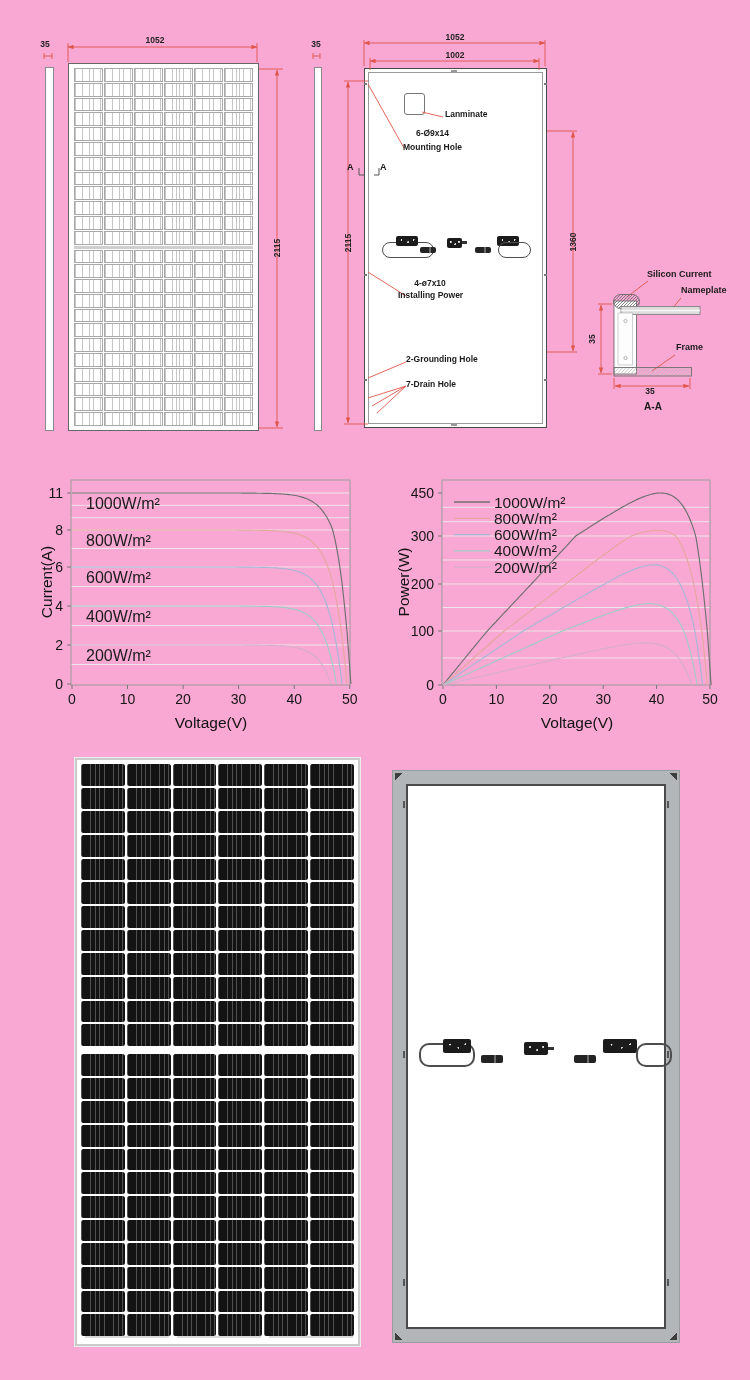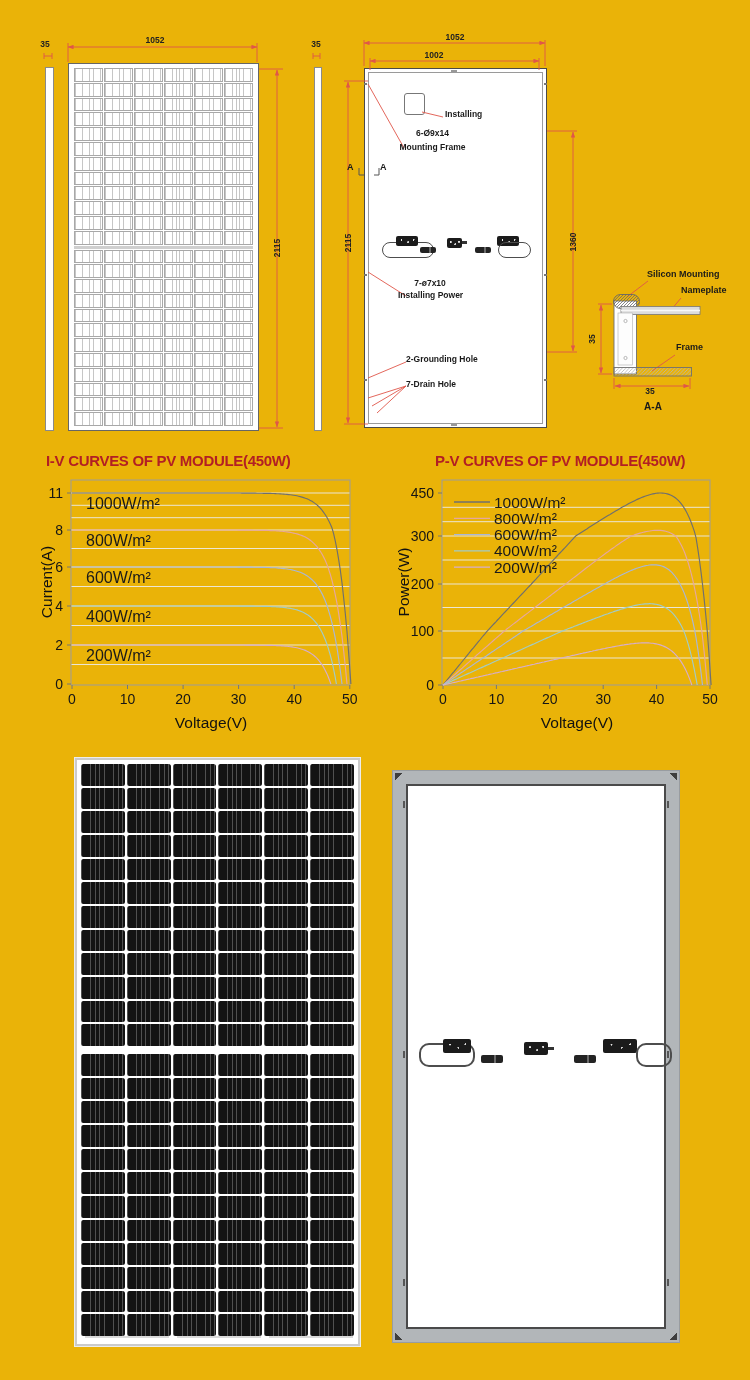--- a/index.html
+++ b/index.html
@@ -1,16 +1,16 @@
 <!DOCTYPE html>
 <html><head>
 <meta charset="utf-8">
 <style>
   html,body{margin:0;padding:0;background:#fff;}
-  #sheet{position:relative;width:750px;height:1380px;background:#eab308;overflow:hidden;
+  #sheet{position:relative;width:750px;height:1380px;background:#f9a8d4;overflow:hidden;
          font-family:"Liberation Sans",sans-serif;color:#1a1a1a;}
   
   .cadlabel{position:absolute;font-size:8.5px;font-weight:700;color:#1a1a1a;white-space:nowrap;}
   .dimnum{position:absolute;font-size:8.5px;font-weight:600;color:#222;text-align:center;white-space:nowrap;}
   .rot{transform:rotate(-90deg);}
   #bar-left,#bar-right{position:absolute;border:1px solid #8a8a8a;background:#fff;}
   #bar-left{left:45px;top:67px;width:7px;height:362px;}
   #bar-right{left:314px;top:67px;width:6px;height:362px;}
   #cad-front{position:absolute;left:68px;top:63px;width:189px;height:366px;border:1px solid #666;background:#fff;}
   #cad-front-grid{position:absolute;left:5px;right:5px;top:4px;bottom:4px;display:grid;
@@ -291,43 +291,42 @@
       <path d="M359,168 V175 H364"></path>
       <path d="M374,175 H379 V168"></path>
     </g>
   </svg>
 
   <div class="dimnum" style="left:36px;top:39px;width:18px">35</div>
   <div class="dimnum" style="left:135px;top:35px;width:40px">1052</div>
   <div class="dimnum rot" style="left:262px;top:243px;width:30px">2115</div>
   <div class="dimnum" style="left:308px;top:39px;width:16px">35</div>
   <div class="dimnum" style="left:435px;top:32px;width:40px">1052</div>
-  <div class="dimnum" style="left:414px;top:50px;width:40px">1002</div>
+  <div class="dimnum" style="left:435px;top:50px;width:40px">1002</div>
   <div class="dimnum rot" style="left:333px;top:238px;width:30px">2115</div>
   <div class="dimnum rot" style="left:558px;top:237px;width:30px">1360</div>
 
-  <div class="cadlabel" style="left:445px;top:109px">Installing</div>
+  <div class="cadlabel" style="left:445px;top:109px">Lanminate</div>
   <div class="cadlabel" style="left:405px;top:128px;width:55px;text-align:center">6-Ø9x14</div>
-  <div class="cadlabel" style="left:395px;top:142px;width:75px;text-align:center">Mounting Frame</div>
-  <div class="cadlabel" style="left:405px;top:278px;width:50px;text-align:center">7-ø7x10</div>
+  <div class="cadlabel" style="left:395px;top:142px;width:75px;text-align:center">Mounting Hole</div>
+  <div class="cadlabel" style="left:405px;top:278px;width:50px;text-align:center">4-ø7x10</div>
   <div class="cadlabel" style="left:398px;top:290px;width:65px;text-align:center">Installing Power</div>
   <div class="cadlabel" style="left:406px;top:354px">2-Grounding Hole</div>
   <div class="cadlabel" style="left:406px;top:379px">7-Drain Hole</div>
   <div class="cadlabel" style="left:347px;top:162px;font-size:9px">A</div>
   <div class="cadlabel" style="left:380px;top:162px;font-size:9px">A</div>
 
-  <div class="cadlabel" style="left:647px;top:269px;font-size:9px">Silicon Mounting</div>
+  <div class="cadlabel" style="left:647px;top:269px;font-size:9px">Silicon Current</div>
   <div class="cadlabel" style="left:681px;top:285px;font-size:9px">Nameplate</div>
   <div class="cadlabel" style="left:676px;top:342px;font-size:9px">Frame</div>
   <div class="dimnum rot" style="left:582px;top:334px;width:20px">35</div>
   <div class="dimnum" style="left:640px;top:386px;width:20px">35</div>
   <div class="cadlabel" style="left:638px;top:401px;width:30px;text-align:center;font-size:10px">A-A</div>
 
   <div class="chart" id="chart-iv" style="left:26px;top:450px">
-    <div class="chart-title" style="left: 20px; color: rgb(178, 31, 36);">I-V CURVES OF PV MODULE(450W)</div>
     <div class="axis-title ylab" style="left:-24px;top:124px">Current(A)</div>
     <div class="axis-title xlab" style="left:110px;top:264px">Voltage(V)</div>
     <svg id="svg-iv" width="352" height="298" viewBox="0 0 352 298">
         <line x1="45" x2="324" y1="214.5" y2="214.5" stroke="#ececec" stroke-width="0.9"></line>
         <line x1="45" x2="324" y1="195.0" y2="195.0" stroke="#ececec" stroke-width="0.9"></line>
         <line x1="45" x2="324" y1="175.5" y2="175.5" stroke="#ececec" stroke-width="0.9"></line>
         <line x1="45" x2="324" y1="156.0" y2="156.0" stroke="#ececec" stroke-width="0.9"></line>
         <line x1="45" x2="324" y1="136.5" y2="136.5" stroke="#ececec" stroke-width="0.9"></line>
         <line x1="45" x2="324" y1="117.0" y2="117.0" stroke="#ececec" stroke-width="0.9"></line>
         <line x1="45" x2="324" y1="98.5" y2="98.5" stroke="#ececec" stroke-width="0.9"></line>
@@ -367,21 +366,20 @@
         <path d="M46.0,117.0 L47.7,117.0 L49.3,117.0 L51.0,117.0 L52.7,117.0 L54.3,117.0 L56.0,117.0 L57.7,117.0 L59.3,117.0 L61.0,117.0 L62.7,117.0 L64.3,117.0 L66.0,117.0 L67.7,117.0 L69.3,117.0 L71.0,117.0 L72.7,117.0 L74.3,117.0 L76.0,117.0 L77.7,117.0 L79.3,117.0 L81.0,117.0 L82.7,117.0 L84.3,117.0 L86.0,117.0 L87.7,117.0 L89.3,117.0 L91.0,117.0 L92.7,117.0 L94.3,117.0 L96.0,117.0 L97.7,117.0 L99.3,117.0 L101.0,117.0 L102.7,117.0 L104.3,117.0 L106.0,117.0 L107.7,117.0 L109.3,117.0 L111.0,117.0 L112.7,117.0 L114.3,117.0 L116.0,117.0 L117.7,117.0 L119.3,117.0 L121.0,117.0 L122.7,117.0 L124.3,117.0 L126.0,117.0 L127.7,117.0 L129.3,117.0 L131.0,117.0 L132.7,117.0 L134.3,117.0 L136.0,117.0 L137.7,117.0 L139.3,117.0 L141.0,117.0 L142.7,117.0 L144.3,117.0 L146.0,117.0 L147.7,117.0 L149.3,117.0 L151.0,117.0 L152.7,117.0 L154.3,117.0 L156.0,117.0 L157.7,117.0 L159.3,117.0 L161.0,117.0 L162.7,117.0 L164.3,117.0 L166.0,117.0 L167.7,117.0 L169.3,117.0 L171.0,117.0 L172.7,117.0 L174.3,117.0 L176.0,117.0 L177.7,117.0 L179.3,117.0 L181.0,117.0 L182.7,117.0 L184.3,117.0 L186.0,117.0 L187.7,117.0 L189.3,117.0 L191.0,117.0 L192.7,117.0 L194.3,117.0 L196.0,117.0 L197.7,117.0 L199.3,117.0 L201.0,117.0 L202.7,117.0 L204.3,117.0 L206.0,117.0 L207.7,117.0 L209.3,117.0 L211.0,117.0 L212.7,117.1 L214.3,117.1 L216.0,117.1 L217.6,117.1 L219.3,117.1 L221.0,117.1 L222.6,117.1 L224.3,117.1 L226.0,117.1 L227.6,117.2 L229.3,117.2 L231.0,117.2 L232.6,117.2 L234.3,117.3 L236.0,117.3 L237.6,117.4 L239.3,117.4 L241.0,117.5 L242.6,117.5 L244.3,117.6 L246.0,117.7 L247.6,117.7 L249.3,117.8 L251.0,117.9 L252.6,118.1 L254.3,118.2 L256.0,118.4 L257.6,118.6 L259.3,118.8 L261.0,119.0 L262.6,119.3 L264.3,119.5 L266.0,119.9 L267.6,120.3 L269.3,120.7 L271.0,121.2 L272.6,121.7 L274.3,122.3 L276.0,123.0 L277.6,123.8 L279.3,124.7 L281.0,125.8 L282.6,126.9 L284.3,128.2 L286.0,129.7 L287.6,131.3 L289.3,133.2 L291.0,135.4 L292.6,137.8 L294.3,140.5 L296.0,143.6 L297.6,147.1 L299.3,151.0 L301.0,155.5 L302.6,160.6 L304.3,166.3 L306.0,172.8 L307.6,180.1 L309.3,188.4 L311.0,197.8 L312.6,208.4 L314.3,220.4 L316.0,234.0 L316.0,234.0" fill="none" stroke="#a9b7d6" stroke-width="1.15"></path>
         <text x="60" y="133.0" font-size="16" fill="#1a1a1a">600W/m²</text>
         <path d="M46.0,156.0 L47.7,156.0 L49.3,156.0 L51.0,156.0 L52.7,156.0 L54.3,156.0 L56.0,156.0 L57.7,156.0 L59.3,156.0 L61.0,156.0 L62.7,156.0 L64.3,156.0 L66.0,156.0 L67.7,156.0 L69.3,156.0 L71.0,156.0 L72.7,156.0 L74.3,156.0 L76.0,156.0 L77.7,156.0 L79.3,156.0 L81.0,156.0 L82.7,156.0 L84.3,156.0 L86.0,156.0 L87.7,156.0 L89.3,156.0 L91.0,156.0 L92.7,156.0 L94.3,156.0 L96.0,156.0 L97.7,156.0 L99.3,156.0 L101.0,156.0 L102.7,156.0 L104.3,156.0 L106.0,156.0 L107.7,156.0 L109.3,156.0 L111.0,156.0 L112.7,156.0 L114.3,156.0 L116.0,156.0 L117.7,156.0 L119.3,156.0 L121.0,156.0 L122.7,156.0 L124.3,156.0 L126.0,156.0 L127.7,156.0 L129.3,156.0 L131.0,156.0 L132.7,156.0 L134.3,156.0 L136.0,156.0 L137.7,156.0 L139.3,156.0 L141.0,156.0 L142.7,156.0 L144.3,156.0 L146.0,156.0 L147.7,156.0 L149.3,156.0 L151.0,156.0 L152.7,156.0 L154.3,156.0 L156.0,156.0 L157.7,156.0 L159.3,156.0 L161.0,156.0 L162.7,156.0 L164.3,156.0 L166.0,156.0 L167.7,156.0 L169.3,156.0 L171.0,156.0 L172.7,156.0 L174.3,156.0 L176.0,156.0 L177.7,156.0 L179.3,156.0 L181.0,156.0 L182.7,156.0 L184.3,156.0 L186.0,156.0 L187.7,156.0 L189.3,156.0 L191.0,156.0 L192.7,156.0 L194.3,156.0 L196.0,156.0 L197.7,156.0 L199.3,156.0 L201.0,156.0 L202.7,156.0 L204.3,156.0 L206.0,156.0 L207.7,156.0 L209.3,156.0 L211.0,156.0 L212.7,156.0 L214.3,156.1 L216.0,156.1 L217.6,156.1 L219.3,156.1 L221.0,156.1 L222.6,156.1 L224.3,156.1 L226.0,156.1 L227.6,156.1 L229.3,156.2 L231.0,156.2 L232.6,156.2 L234.3,156.2 L236.0,156.3 L237.6,156.3 L239.3,156.4 L241.0,156.4 L242.6,156.5 L244.3,156.5 L246.0,156.6 L247.6,156.7 L249.3,156.8 L251.0,156.9 L252.6,157.0 L254.3,157.1 L256.0,157.3 L257.6,157.4 L259.3,157.6 L261.0,157.9 L262.6,158.1 L264.3,158.4 L266.0,158.7 L267.6,159.1 L269.3,159.5 L271.0,159.9 L272.6,160.5 L274.3,161.1 L276.0,161.8 L277.6,162.5 L279.3,163.4 L281.0,164.4 L282.6,165.5 L284.3,166.8 L286.0,168.3 L287.6,169.9 L289.3,171.8 L291.0,173.9 L292.6,176.3 L294.3,179.1 L296.0,182.2 L297.6,185.7 L299.3,189.7 L301.0,194.2 L302.6,199.3 L304.3,205.1 L306.0,211.7 L307.6,219.2 L309.3,227.7 L310.4,234.0" fill="none" stroke="#a2cbc6" stroke-width="1.15"></path>
         <text x="60" y="172.0" font-size="16" fill="#1a1a1a">400W/m²</text>
         <path d="M46.0,195.0 L47.7,195.0 L49.3,195.0 L51.0,195.0 L52.7,195.0 L54.3,195.0 L56.0,195.0 L57.7,195.0 L59.3,195.0 L61.0,195.0 L62.7,195.0 L64.3,195.0 L66.0,195.0 L67.7,195.0 L69.3,195.0 L71.0,195.0 L72.7,195.0 L74.3,195.0 L76.0,195.0 L77.7,195.0 L79.3,195.0 L81.0,195.0 L82.7,195.0 L84.3,195.0 L86.0,195.0 L87.7,195.0 L89.3,195.0 L91.0,195.0 L92.7,195.0 L94.3,195.0 L96.0,195.0 L97.7,195.0 L99.3,195.0 L101.0,195.0 L102.7,195.0 L104.3,195.0 L106.0,195.0 L107.7,195.0 L109.3,195.0 L111.0,195.0 L112.7,195.0 L114.3,195.0 L116.0,195.0 L117.7,195.0 L119.3,195.0 L121.0,195.0 L122.7,195.0 L124.3,195.0 L126.0,195.0 L127.7,195.0 L129.3,195.0 L131.0,195.0 L132.7,195.0 L134.3,195.0 L136.0,195.0 L137.7,195.0 L139.3,195.0 L141.0,195.0 L142.7,195.0 L144.3,195.0 L146.0,195.0 L147.7,195.0 L149.3,195.0 L151.0,195.0 L152.7,195.0 L154.3,195.0 L156.0,195.0 L157.7,195.0 L159.3,195.0 L161.0,195.0 L162.7,195.0 L164.3,195.0 L166.0,195.0 L167.7,195.0 L169.3,195.0 L171.0,195.0 L172.7,195.0 L174.3,195.0 L176.0,195.0 L177.7,195.0 L179.3,195.0 L181.0,195.0 L182.7,195.0 L184.3,195.0 L186.0,195.0 L187.7,195.0 L189.3,195.0 L191.0,195.0 L192.7,195.0 L194.3,195.0 L196.0,195.0 L197.7,195.0 L199.3,195.0 L201.0,195.0 L202.7,195.0 L204.3,195.0 L206.0,195.0 L207.7,195.0 L209.3,195.0 L211.0,195.0 L212.7,195.0 L214.3,195.0 L216.0,195.0 L217.6,195.0 L219.3,195.1 L221.0,195.1 L222.6,195.1 L224.3,195.1 L226.0,195.1 L227.6,195.1 L229.3,195.1 L231.0,195.1 L232.6,195.1 L234.3,195.2 L236.0,195.2 L237.6,195.2 L239.3,195.2 L241.0,195.3 L242.6,195.3 L244.3,195.4 L246.0,195.4 L247.6,195.5 L249.3,195.5 L251.0,195.6 L252.6,195.7 L254.3,195.8 L256.0,195.9 L257.6,196.0 L259.3,196.2 L261.0,196.3 L262.6,196.5 L264.3,196.7 L266.0,196.9 L267.6,197.2 L269.3,197.5 L271.0,197.8 L272.6,198.2 L274.3,198.7 L276.0,199.2 L277.6,199.8 L279.3,200.4 L281.0,201.2 L282.6,202.0 L284.3,203.0 L286.0,204.1 L287.6,205.3 L289.3,206.7 L291.0,208.3 L292.6,210.2 L294.3,212.3 L296.0,214.6 L297.6,217.3 L299.3,220.4 L301.0,223.9 L302.6,227.8 L304.3,232.4 L304.9,234.0" fill="none" stroke="#d6aecb" stroke-width="1.15"></path>
         <text x="60" y="211.0" font-size="16" fill="#1a1a1a">200W/m²</text>
       </svg>
   </div>
 
   <div class="chart" id="chart-pv" style="left:390px;top:450px">
-    <div class="chart-title" style="left: 45px; color: rgb(178, 31, 36);">P-V CURVES OF PV MODULE(450W)</div>
     <div class="axis-title ylab" style="left:-31px;top:124px">Power(W)</div>
     <div class="axis-title xlab" style="left:112px;top:264px">Voltage(V)</div>
     <svg id="svg-pv" width="352" height="298" viewBox="0 0 352 298">
         <line x1="52" x2="320" y1="208.0" y2="208.0" stroke="#ececec" stroke-width="0.9"></line>
         <line x1="52" x2="320" y1="181.0" y2="181.0" stroke="#ececec" stroke-width="0.9"></line>
         <line x1="52" x2="320" y1="157.5" y2="157.5" stroke="#ececec" stroke-width="0.9"></line>
         <line x1="52" x2="320" y1="134.0" y2="134.0" stroke="#ececec" stroke-width="0.9"></line>
         <line x1="52" x2="320" y1="110.0" y2="110.0" stroke="#ececec" stroke-width="0.9"></line>
         <line x1="52" x2="320" y1="86.0" y2="86.0" stroke="#ececec" stroke-width="0.9"></line>
         <line x1="52" x2="320" y1="71.7" y2="71.7" stroke="#ececec" stroke-width="0.9"></line>

